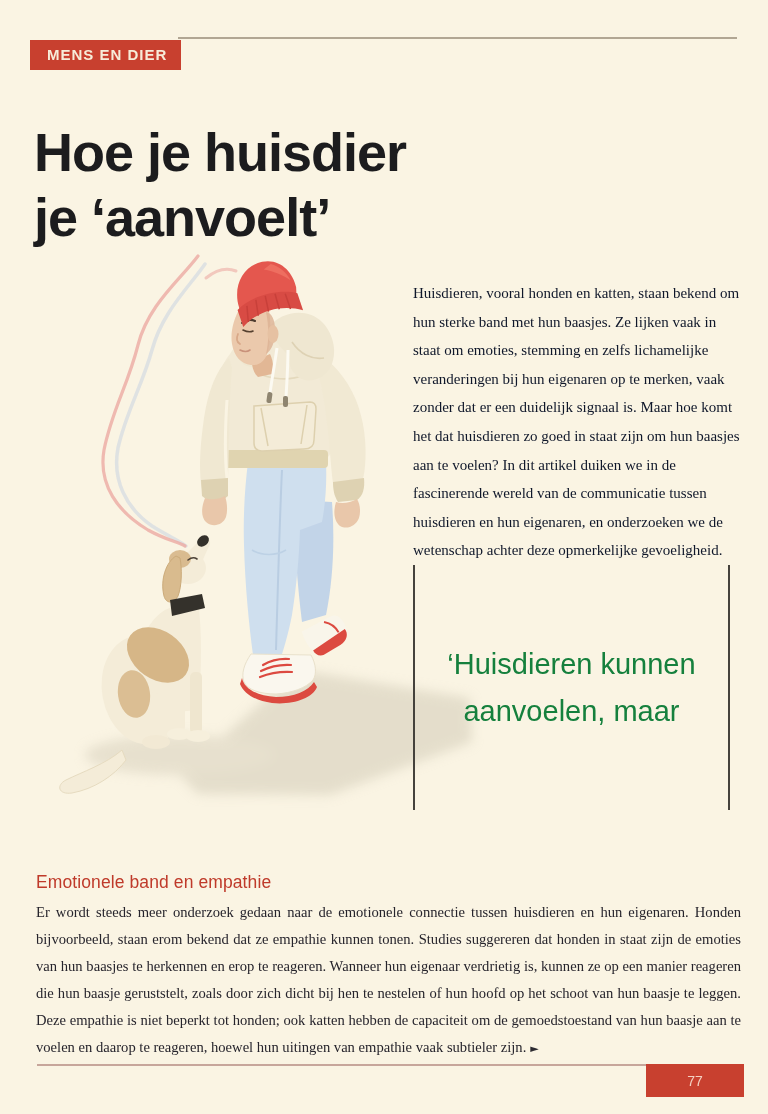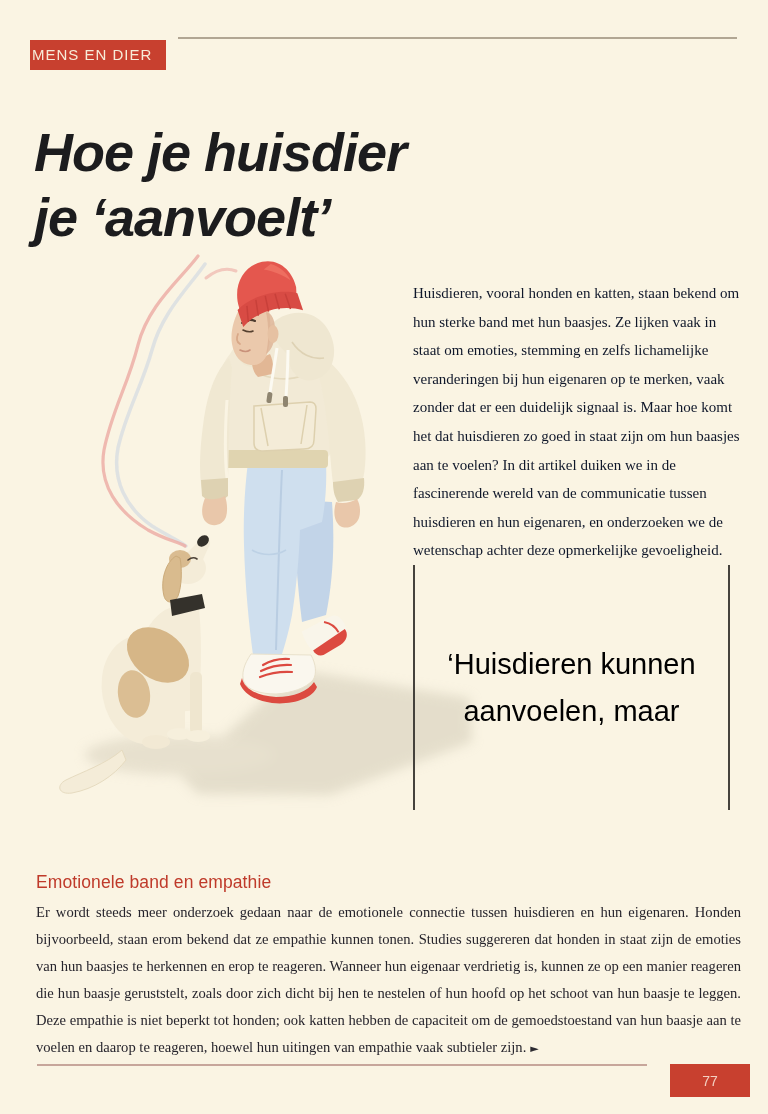--- a/index.html
+++ b/index.html
@@ -8,50 +8,50 @@
     background:#faf4e3;
     font-family:"Liberation Sans",sans-serif;
     position:relative;overflow:hidden;
     color:#26242c;
   }
   .page{position:absolute;inset:0;}
 
   .category-badge{
     position:absolute;left:30px;top:40px;
     background:#c8402f;color:#f7ecd9;
-    font-size:15px;font-weight:400;letter-spacing:1px;
-    padding:6px 14px 7px 2px;
+    font-size:15px;font-weight:700;letter-spacing:1px;
+    padding:6px 14px 7px 17px;
   }
   .top-rule{
     position:absolute;left:178px;top:37px;width:559px;height:2px;
     background:#b1a693;
   }
   .page-title{
     position:absolute;left:34px;top:84px;width:520px;
     font-size:54px;line-height:1.2;font-weight:700;
     letter-spacing:-1px;color:#1c1c1e;
   }
-  .page-title span{display:block;font-style:italic;}
+  .page-title span{display:block;}
 
   .hero{position:absolute;left:30px;top:250px;width:460px;height:565px;}
 
   .intro{
     position:absolute;left:413px;top:264px;width:334px;
     font-family:"Liberation Serif",serif;
     font-size:15px;line-height:28.6px;color:#0f172a;
   }
 
   .pull-quote{
     position:absolute;left:413px;top:565px;width:317px;height:245px;
     box-sizing:border-box;
     border-left:2px solid #45423c;border-right:2px solid #45423c;
     display:flex;align-items:center;justify-content:center;
   }
   .pull-quote-text{
-    text-align:center;color:#000000;
+    text-align:center;color:#15803d;
     font-size:29px;line-height:47px;font-weight:400;
     width:100%;
   }
   .pull-quote-text span{display:block;}
 
   .section-heading{
     position:absolute;left:36px;top:857px;
     color:#bf3a2a;font-size:17.5px;font-weight:400;letter-spacing:0.1px;
   }
   .section-body{
@@ -60,21 +60,21 @@
     font-size:14.6px;line-height:27px;color:#26242c;
     text-align:justify;
   }
   .end-arrow{font-size:11px;color:#2b2a30;margin-left:4px;font-family:"DejaVu Sans",sans-serif;}
 
   .footer-rule{
     position:absolute;left:37px;top:1064px;width:610px;height:2px;
     background:#c7a69b;
   }
   .page-number-badge{
-    position:absolute;left:670px;top:1064px;width:80px;height:33px;
+    position:absolute;left:646px;top:1064px;width:98px;height:33px;
     background:#c8402f;color:#f4d0c2;
     display:flex;align-items:center;justify-content:center;
     font-size:14px;
   }
 </style>
 </head>
 <body>
 
 <div class="page">
 

